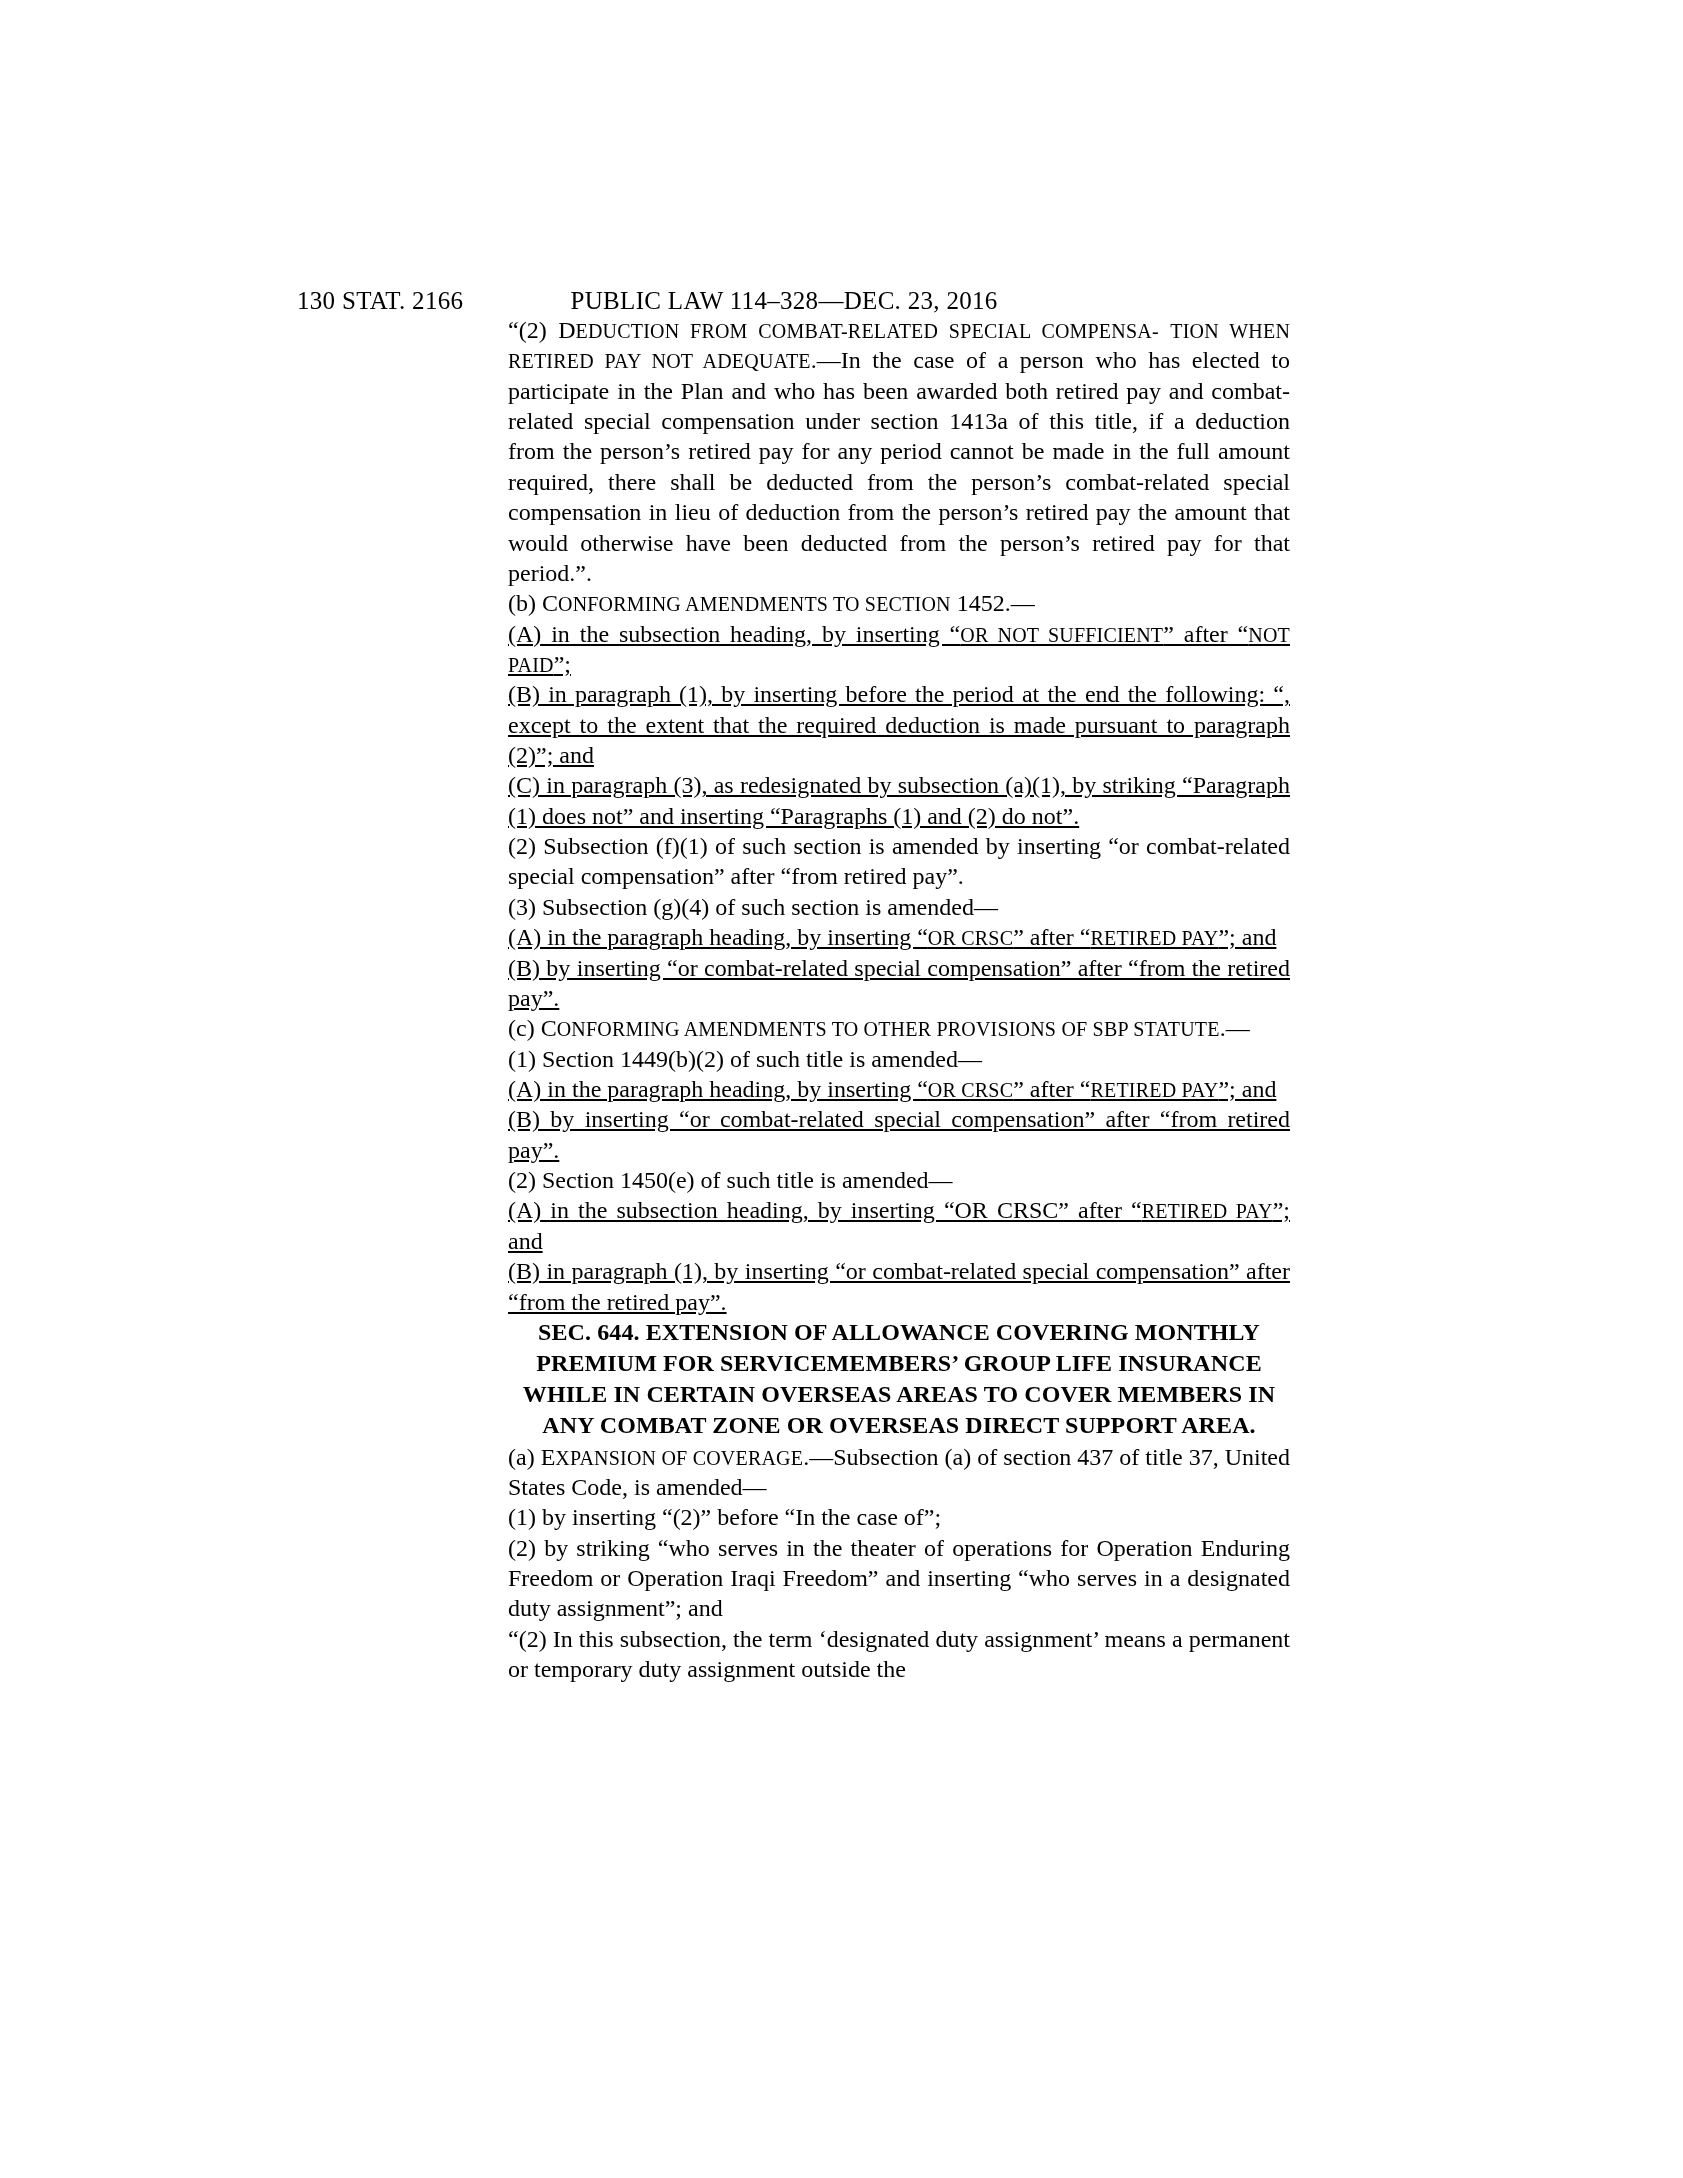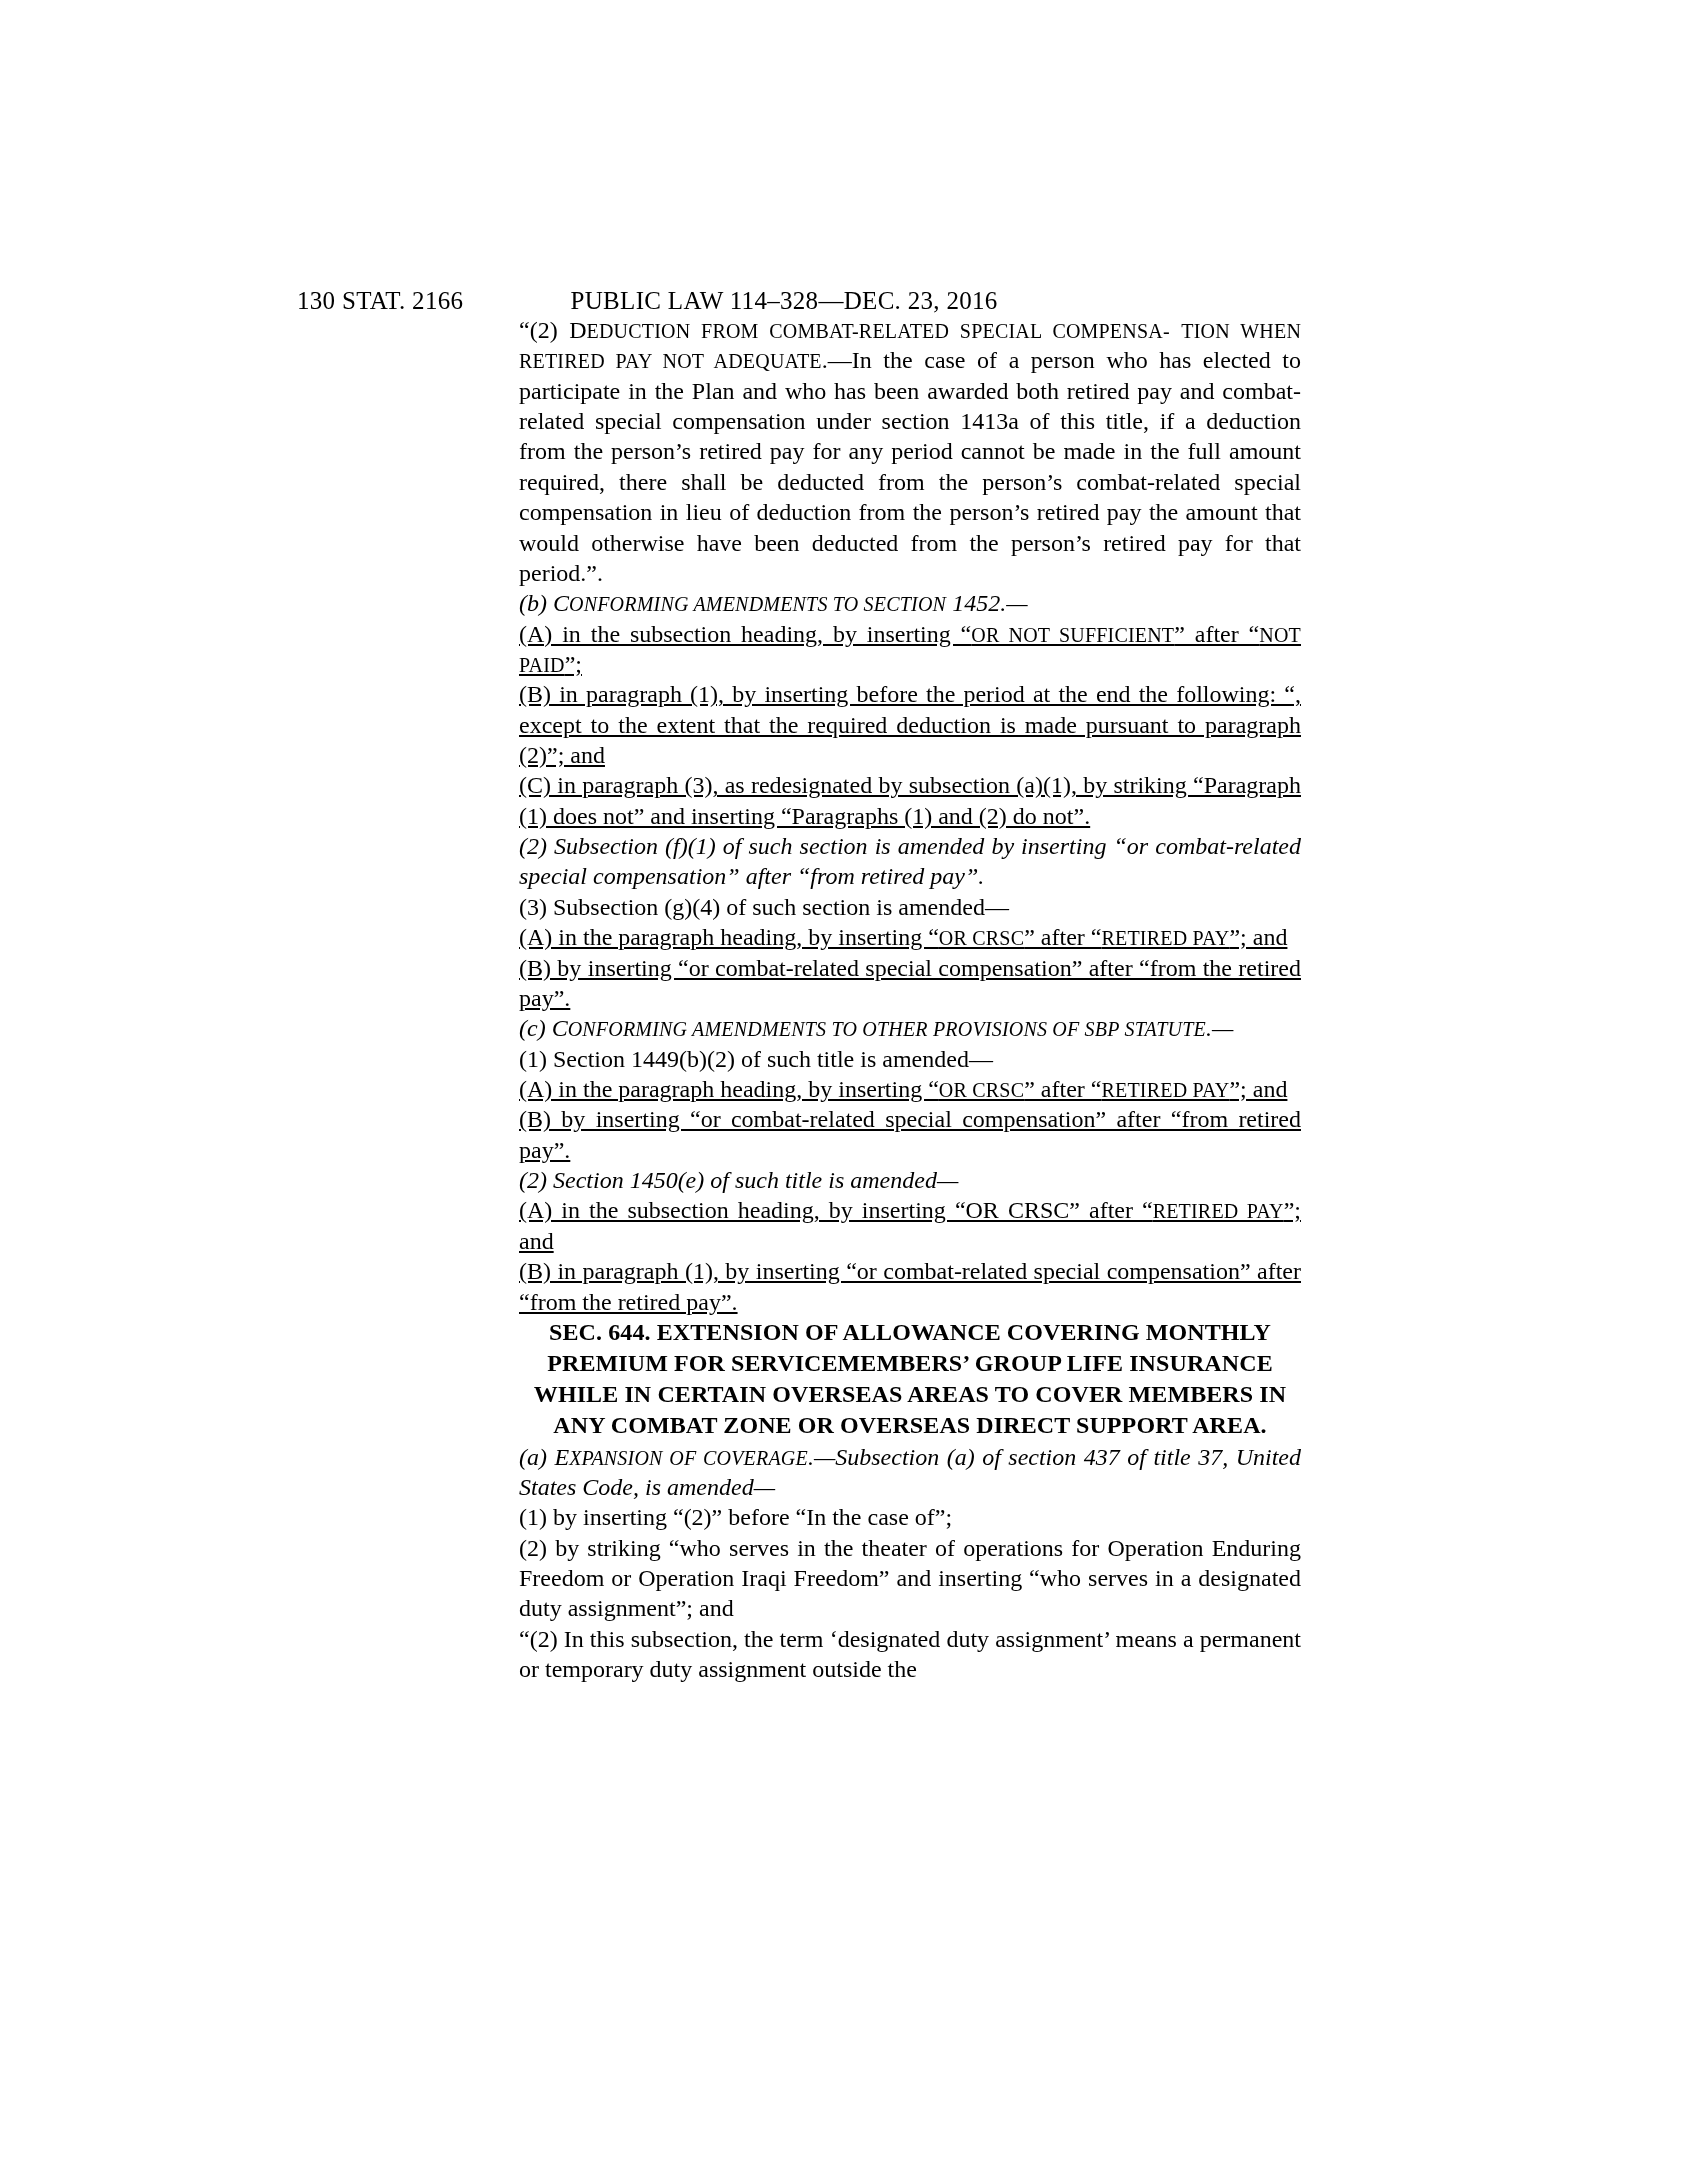--- a/index.html
+++ b/index.html
@@ -33,33 +33,33 @@
     display: inline-block;
     width: 267px;
     margin-top: 44px;
   }
   .header .lawline {
     display: inline-block;
     margin-top: 22px;
   }
   .body-col {
     position: absolute;
-    left: 519px;
+    left: 508px;
     top: 315px;
     width: 782px;
     font-size: 24px;
     line-height: 1.265;
     text-align: justify;
   }
   .body-col p {
     margin: 0;
     text-indent: 0;
   }
   .ind-none { text-indent: 0; }
-  .ind-1 { text-indent: 30px; font-style: italic; }
+  .ind-1 { text-indent: 30px; }
   .ind-2 { text-indent: 77px; }
   .blk-2 { margin-left: 48px; text-decoration: underline; }
   .sc-man {
     font-size: 20px;
     letter-spacing: 0.2px;
   }
   .sec-head {
     margin-top: 36px;
     margin-bottom: 0;
     font-family: "Liberation Serif", serif;

